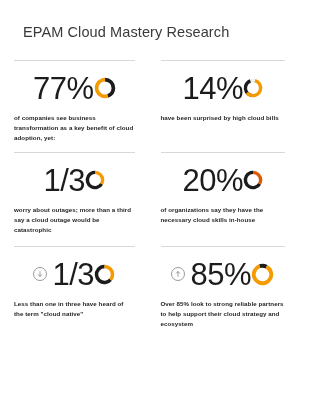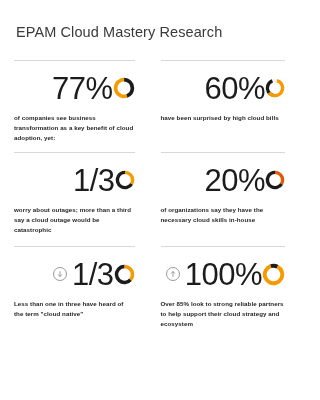--- a/index.html
+++ b/index.html
@@ -21,20 +21,21 @@
   }
 
   
   .title {
     padding: 22px 16px 0 16px;
     font-size: 14.5px;
     line-height: 1.38;
     color: #3a3a3a;
     font-weight: 400;
     letter-spacing: 0.1px;
+    margin-left: 7px;
   }
 
   
   .grid {
     margin-top: 18px;
     display: grid;
     grid-template-columns: 1fr 1fr;
     grid-template-rows: 92px 94px 92px;
     column-gap: 0px;
   }
@@ -48,21 +49,21 @@
   .rule {
     height: 1px;
     background: #d8d8d8;
     width: 100%;
     margin-bottom: 9px;
   }
 
   .statrow {
     display: flex;
     align-items: center;
-    justify-content: flex-end;
+    justify-content: center;
     height: 36px;
   }
 
   .bignum-wrap {
     display: flex;
     align-items: center;
     gap: 5px;
   }
 
   .bignum {
@@ -128,21 +129,21 @@
           <circle cx="21" cy="21" r="16" fill="none" stroke="#F59B00" stroke-width="7" stroke-dasharray="55.8 44.7" transform="rotate(70 21 21)"></circle>
         </svg>
       </div>
       <div class="caption">of companies see business transformation as a key benefit of cloud adoption, yet:</div>
     </div>
 
     <div class="cell right">
       <div class="rule"></div>
       <div class="statrow">
         <div class="bignum-wrap">
-          <span class="bignum">60%</span>
+          <span class="bignum">14%</span>
         </div>
         <svg class="donut" width="20" height="20" viewBox="0 0 42 42">
           <circle cx="21" cy="21" r="16" fill="none" stroke="#F2F2F2" stroke-width="7"></circle>
           <circle cx="21" cy="21" r="16" fill="none" stroke="#1C1C1C" stroke-width="7" stroke-dasharray="40.2 60.3" transform="rotate(105 21 21)"></circle>
           <circle cx="21" cy="21" r="16" fill="none" stroke="#F59B00" stroke-width="7" stroke-dasharray="60.3 40.2" transform="rotate(-75 21 21)"></circle>
         </svg>
       </div>
       <div class="caption">have been surprised by high cloud bills</div>
     </div>
 
@@ -200,21 +201,21 @@
     <div class="cell right">
       <div class="rule"></div>
       <div class="statrow">
         <div class="bignum-wrap">
           <span class="arrow-badge">
             <svg width="8" height="8" viewBox="0 0 10 10">
               <line x1="5" y1="8.4" x2="5" y2="2.0" stroke="#7a7a7a" stroke-width="0.9"></line>
               <polyline points="2.6,4.4 5,1.8 7.4,4.4" fill="none" stroke="#7a7a7a" stroke-width="0.9"></polyline>
             </svg>
           </span>
-          <span class="bignum">100%</span>
+          <span class="bignum">85%</span>
         </div>
         <svg class="donut" width="23" height="23" viewBox="0 0 42 42">
           <circle cx="21" cy="21" r="16" fill="none" stroke="#F2F2F2" stroke-width="7"></circle>
           <circle cx="21" cy="21" r="16" fill="none" stroke="#1C1C1C" stroke-width="7" stroke-dasharray="13 87.5" transform="rotate(-110 21 21)"></circle>
           <circle cx="21" cy="21" r="16" fill="none" stroke="#F59B00" stroke-width="7" stroke-dasharray="87.5 13" transform="rotate(-63 21 21)"></circle>
         </svg>
       </div>
       <div class="caption">Over 85% look to strong reliable partners to help support their cloud strategy and ecosystem</div>
     </div>
 

